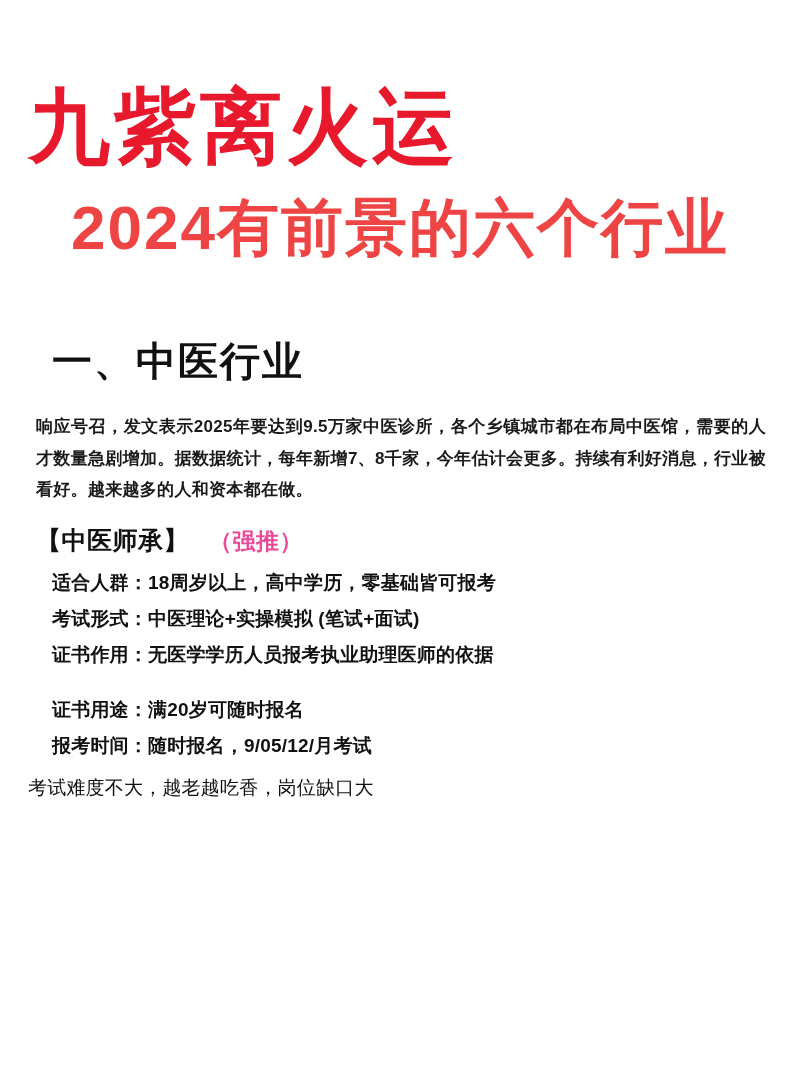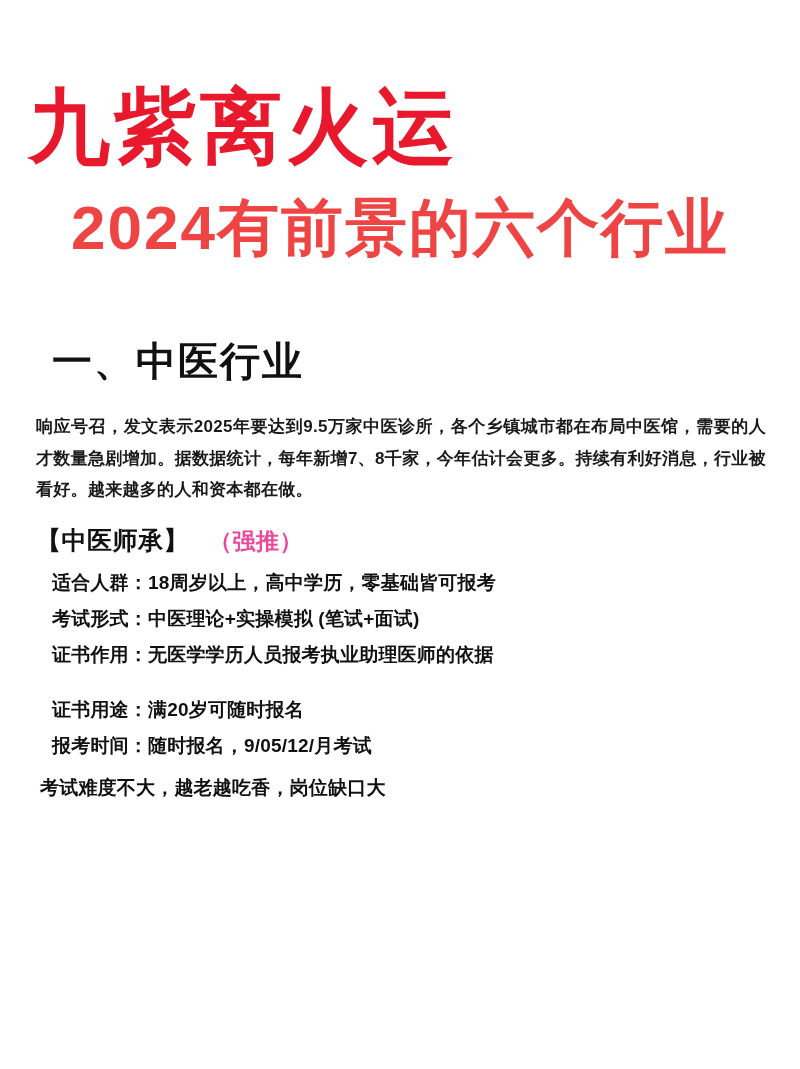--- a/index.html
+++ b/index.html
@@ -110,24 +110,24 @@
     color: #1a1a1a;
     line-height: 1.92;
     letter-spacing: 0.2px;
     white-space: nowrap;
   }
   .row .k { color: #111111; }
   .row .v { color: #111111; }
 
   .footnote {
     font-size: 19px;
-    font-weight: bold;
+    font-weight: normal;
     color: #111111;
     margin-top: 10px;
-    margin-left: 12px;
+    margin-left: 0;
     letter-spacing: 0.2px;
   }
 </style>
 </head>
 <body>
 
 <div class="page">
 
   <div class="title-red">九紫离火运</div>
   <div class="title-black">2024有前景的六个行业</div>

